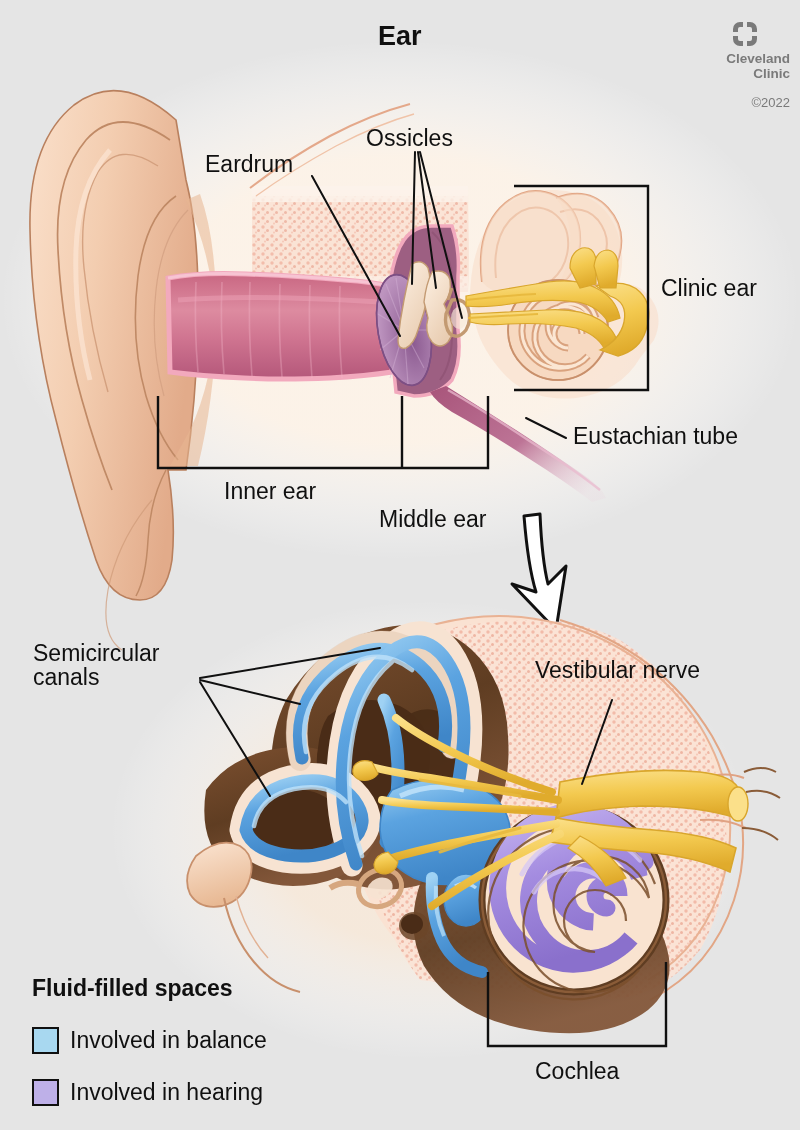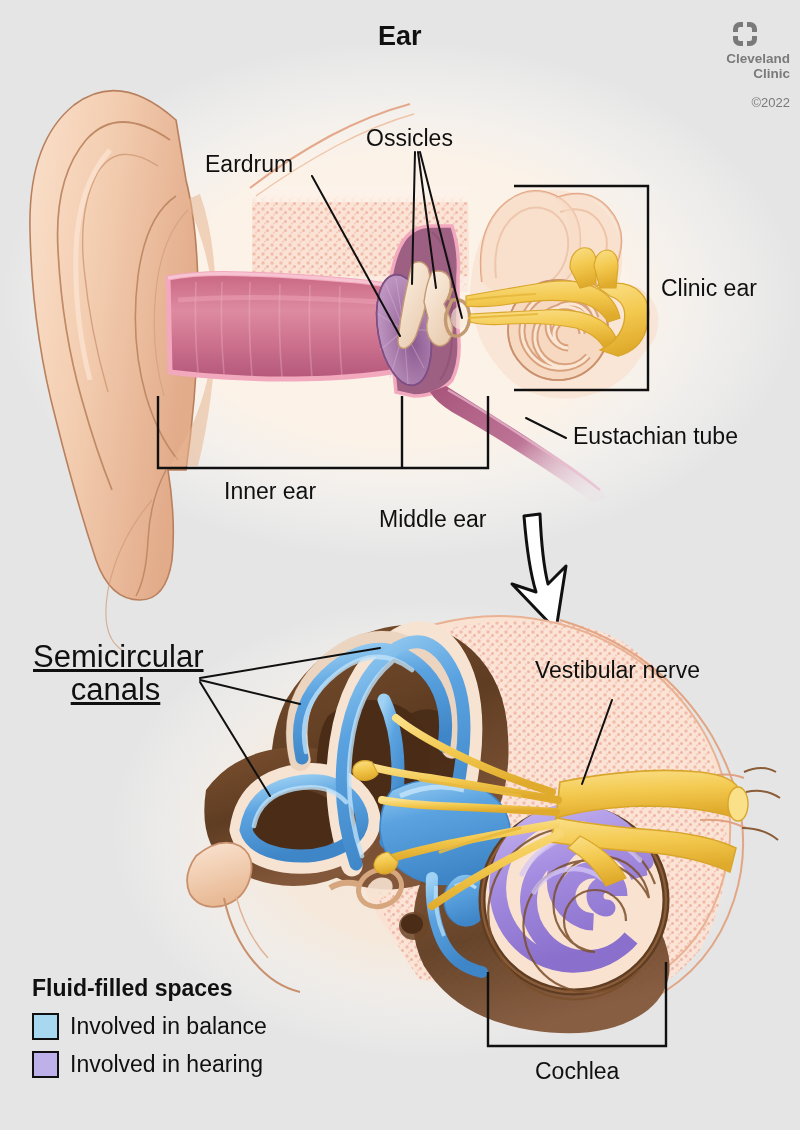--- a/index.html
+++ b/index.html
@@ -37,26 +37,26 @@
   }
   #brandmark { display:block; margin: 0 auto 3px auto; }
   .brandline { font-size: 13.5px; font-weight: bold; line-height: 1.12; }
   .brandcopy { font-size: 13px; margin-top: 14px; }
   #lbl-eardrum   { left: 205px; top: 152px; font-size: 23px; }
   #lbl-ossicles  { left: 366px; top: 126px; font-size: 23px; text-align: center; }
   #lbl-inner     { left: 661px; top: 276px; font-size: 23px; }
   #lbl-eustach   { left: 573px; top: 424px; font-size: 23px; }
   #lbl-outer     { left: 224px; top: 479px; font-size: 23px; }
   #lbl-middle    { left: 379px; top: 479px; font-size: 23px; margin-top: 28px; }
-  #lbl-semi      { left: 33px;  top: 641px; font-size: 31px; text-align: center; width: 165px; text-decoration: underline; }
+  #lbl-semi      { left: 33px;  top: 641px; font-size: 23px; text-align: left; width: 165px; }
   #lbl-vest      { left: 535px; top: 658px; font-size: 23px; text-align: center; }
   #lbl-cochlea   { left: 535px; top: 1059px; font-size: 23px; }
   #legend { position: absolute; left: 32px; top: 975px; }
   #legend-title { font-size: 23px; color: #101010; font-weight: bold; }
-  .legend-row { display: flex; align-items: center; margin-top: 11px; }
+  .legend-row { display: flex; align-items: center; margin-top: 25px; }
   .swatch { width: 23px; height: 23px; border: 2px solid #101010; margin-right: 11px; }
   .legend-text { font-size: 23px; color: #101010; }
 </style>
 </head>
 <body>
 
 <div id="page" style="background: #e5e5e5;">
 
   <svg id="art" viewBox="0 0 800 1130" width="800" height="1130">
     <defs>

